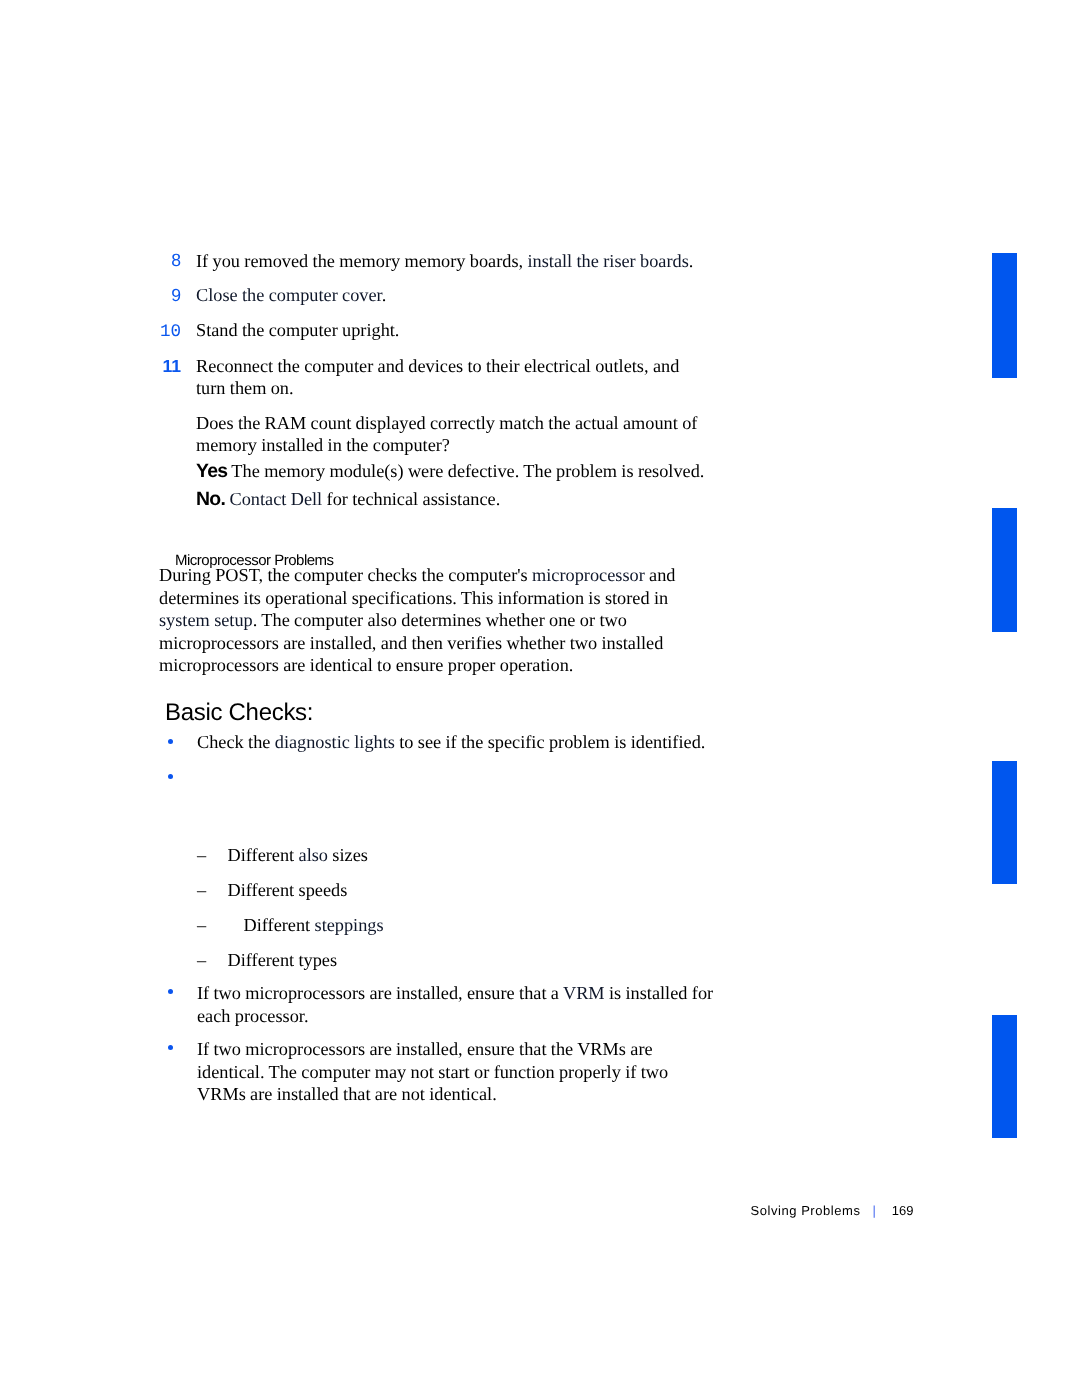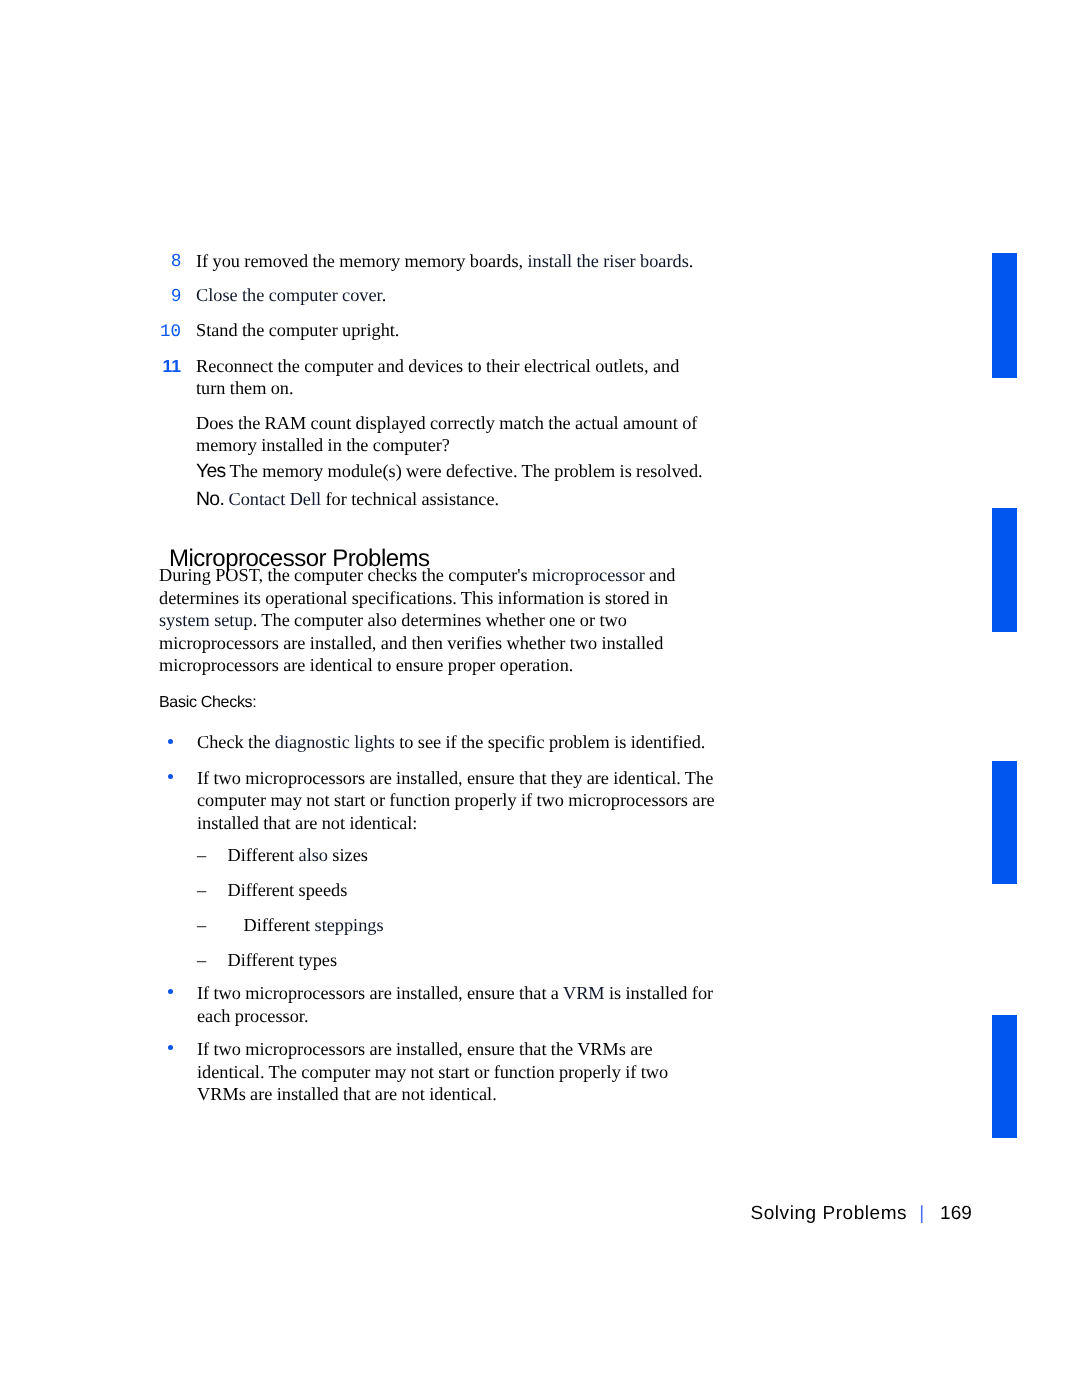--- a/index.html
+++ b/index.html
@@ -35,36 +35,36 @@
     font-family:"Liberation Serif", serif; color:#000000;
     font-size:18.3px; line-height:1;
   }
 
   .body-text {
     position:absolute; font-size:18.3px; line-height:22.5px; word-spacing:-0.22px;
   }
   .lk { color:#0f172a; }
   .answer-label {
     font-family:"Liberation Sans", sans-serif;
-    font-size:19.4px; letter-spacing:-0.7px;
+    font-size:19.4px; letter-spacing:-0.7px;font-weight:bold;
   }
 
   .heading {
-    position:absolute; margin:10px; font-family:"Liberation Sans", sans-serif;
-    font-weight:normal; font-size:24px; letter-spacing:-0.5px; line-height:1;
+    position:absolute; margin:16px; font-family:"Liberation Sans", sans-serif;
+    font-weight:normal; font-size:15px; letter-spacing:-0.5px; line-height:1;
     white-space:nowrap;
   }
   .subheading {
-    position:absolute; margin:0; font-family:"Liberation Sans", sans-serif;
-    font-weight:normal; font-size:16px; letter-spacing:-0.3px; line-height:1;
+    position:absolute; margin:6px; font-family:"Liberation Sans", sans-serif;
+    font-weight:normal; font-size:24px; letter-spacing:-0.3px; line-height:1;
     white-space:nowrap;
   }
 
   .footer {
-    position:absolute; left:750.5px; top:1204px; font-size:19px;
+    position:absolute; left:750.5px; top:1204px; font-size:13px;
     font-family:"Liberation Sans", sans-serif; white-space:nowrap; line-height:1;
   }
   .footer-title { letter-spacing:0.55px; }
   .footer-separator { color:#4a6cf0; margin-left:12px; margin-right:16px; }
 </style>
 </head>
 <body>
 
 <div class="page">
 
@@ -94,21 +94,20 @@
   <h2 class="heading" style="left:159px; top:536.5px;">Microprocessor Problems</h2>
 
   <div class="body-text" style="left:159px; top:564px; width:535px;"><span>During POST, the computer checks the computer's </span><span class="lk">microprocessor</span><span> and determines its operational specifications. This information is stored in </span><span class="lk">system setup</span><span>. The computer also determines whether one or two microprocessors are installed, and then verifies whether two installed microprocessors are identical to ensure proper operation.</span></div>
 
   <h3 class="subheading" style="left:159px; top:694.5px;">Basic Checks:</h3>
 
   <div class="bullet-dot" style="top:739.1px;"></div>
   <div class="body-text" style="left:197px; top:731px; width:540px;"><span>Check the </span><span class="lk">diagnostic lights</span><span> to see if the specific problem is identified.</span></div>
 
   <div class="bullet-dot" style="top:774.1px;"></div>
-  <div class="body-text" style="left:197px; top:766.6px; width:527px;">If two microprocessors are installed, ensure that they are identical. The computer may not start or function properly if two microprocessors are installed that are not identical:</div>
 
   <div class="dash-marker" style="top:845.5px;">–</div>
   <div class="body-text" style="left:227.5px; top:844px; width:460px;"><span>Different </span><span class="lk">also</span><span> sizes</span></div>
 
   <div class="dash-marker" style="top:880.6px;">–</div>
   <div class="body-text" style="left:227.5px; top:879px; width:460px;">Different speeds</div>
 
   <div class="dash-marker" style="top:915.6px;">–</div>
   <div class="body-text" style="left:227.5px; top:914px; width:460px;margin-left:16px;"><span>Different </span><span class="lk">steppings</span><span></span></div>
 

